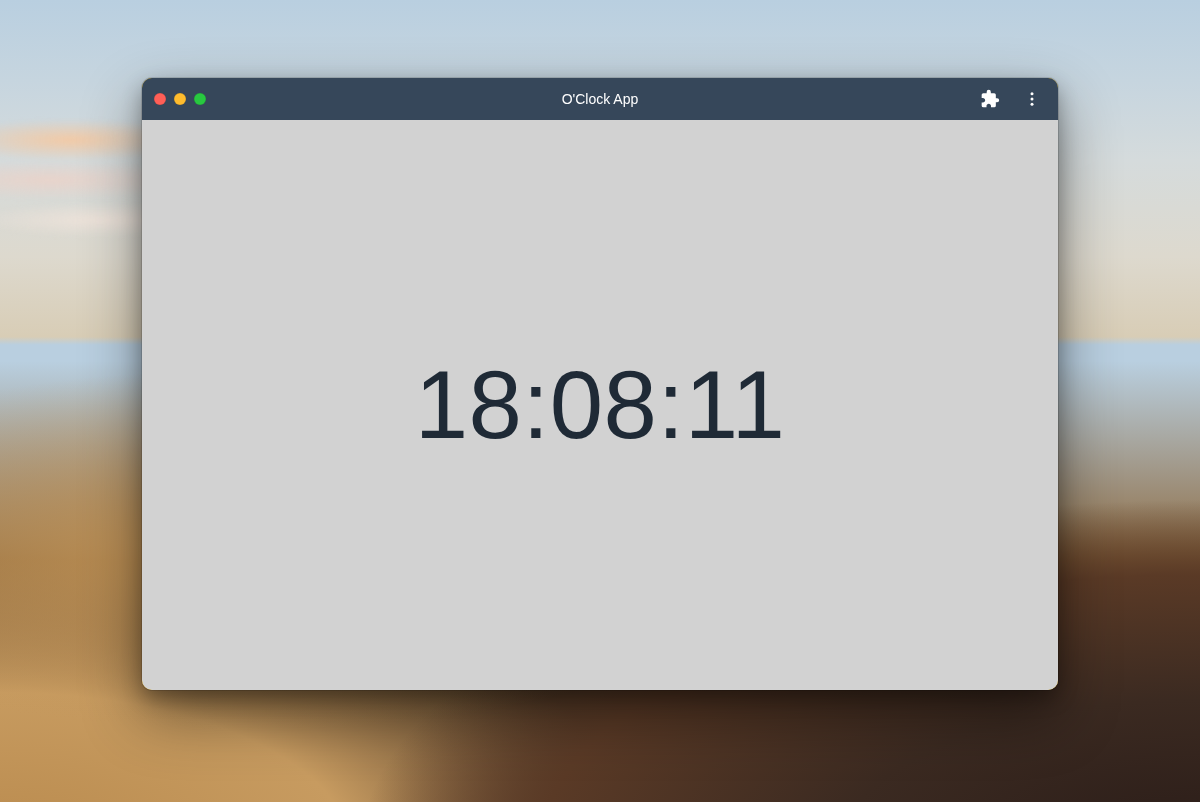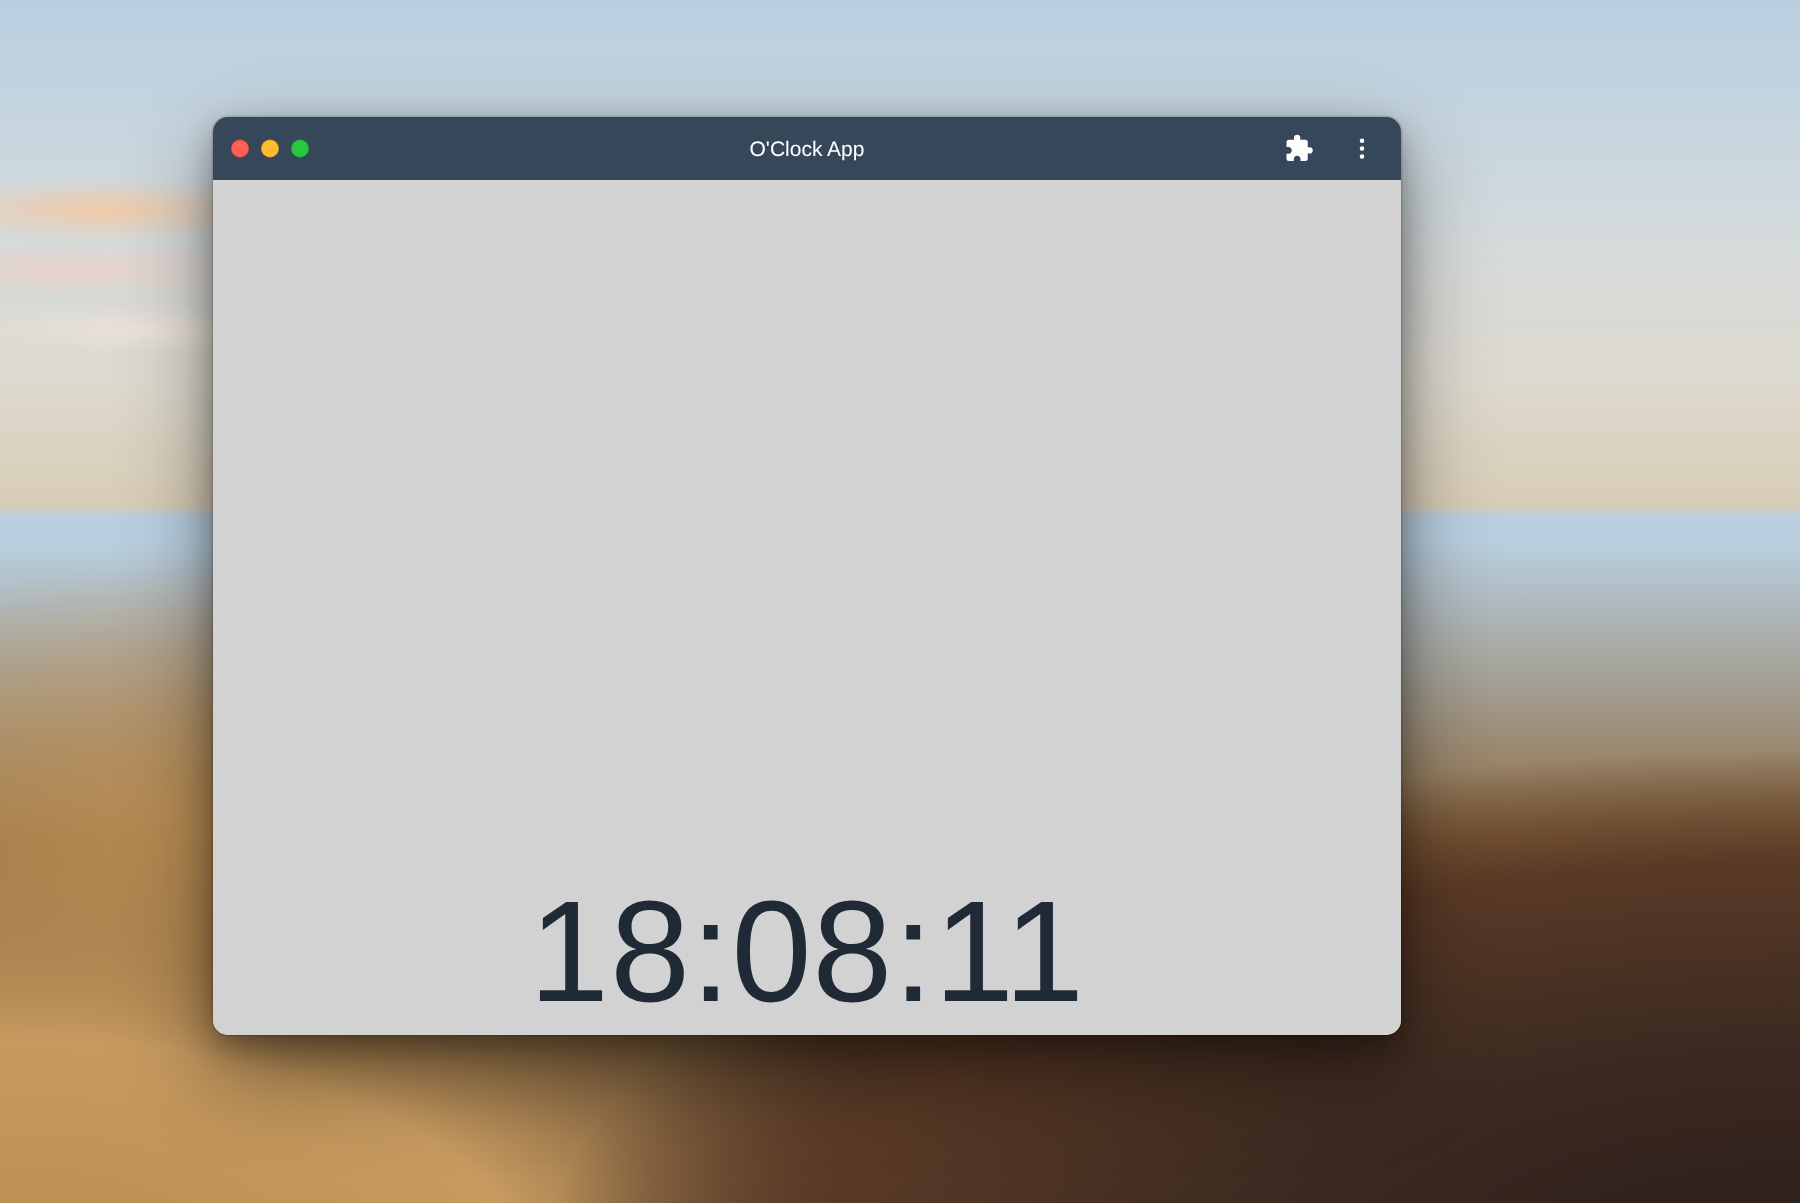--- a/index.html
+++ b/index.html
@@ -48,21 +48,21 @@
         radial-gradient(ellipse 220px 28px at 100px 90px, rgba(235,210,200,0.85), rgba(235,210,200,0) 70%),
         radial-gradient(ellipse 180px 25px at 150px 130px, rgba(245,230,220,0.7), rgba(245,230,220,0) 70%);
       filter: blur(2px);
     }
 
     
     .window {
       position: absolute;
       left: 142px;
       top: 78px;
-      width: 792px;
+      width: 916px;
       height: 612px;
       border-radius: 10px;
       overflow: hidden;
       box-shadow:
         0 25px 60px rgba(0,0,0,0.45),
         0 8px 20px rgba(0,0,0,0.30),
         0 0 0 1px rgba(0,0,0,0.12);
       background: #eab308;
     }
 
@@ -118,21 +118,21 @@
       color: #ffffff;
       cursor: pointer;
       border-radius: 4px;
     }
     .icon-btn svg { display: block; }
 
     .content {
       height: calc(100% - 42px);
       background: #d2d2d2;
       display: flex;
-      align-items: flex-end;
+      align-items: center;
       justify-content: center;
     }
 
     .clock {
       font-size: 96px;
       font-weight: 400;
       color: #1f2a36;
       letter-spacing: 0.5px;
       font-variant-numeric: tabular-nums;
     }

